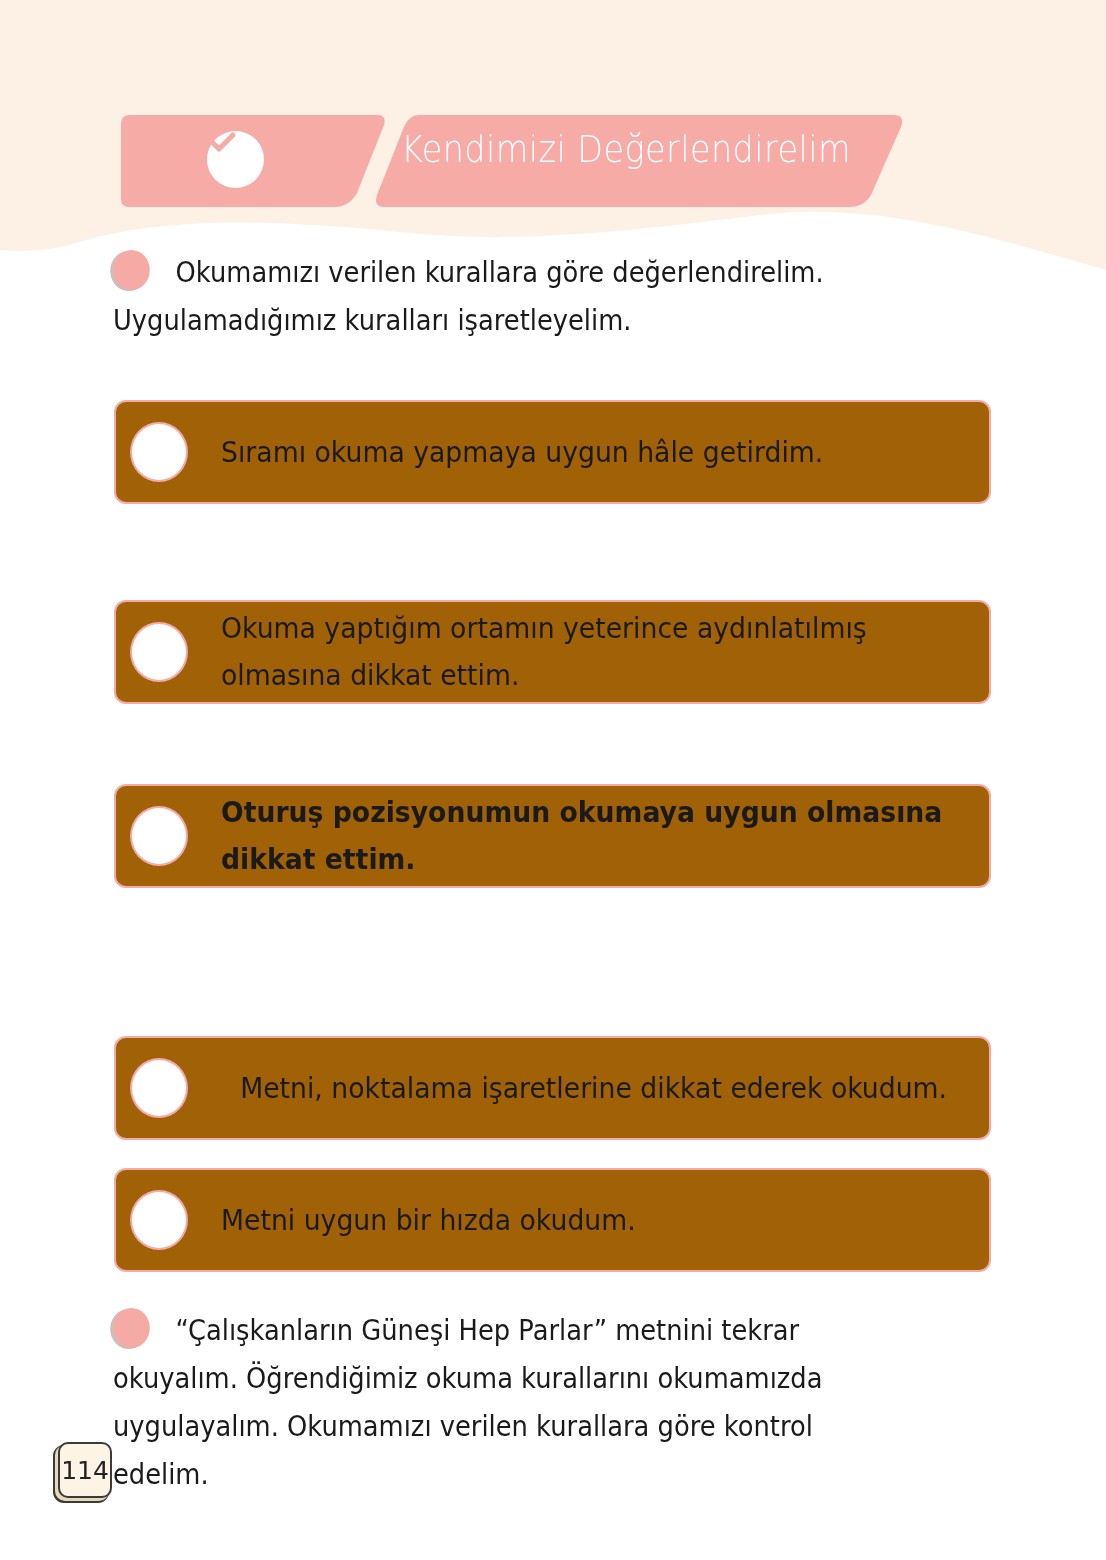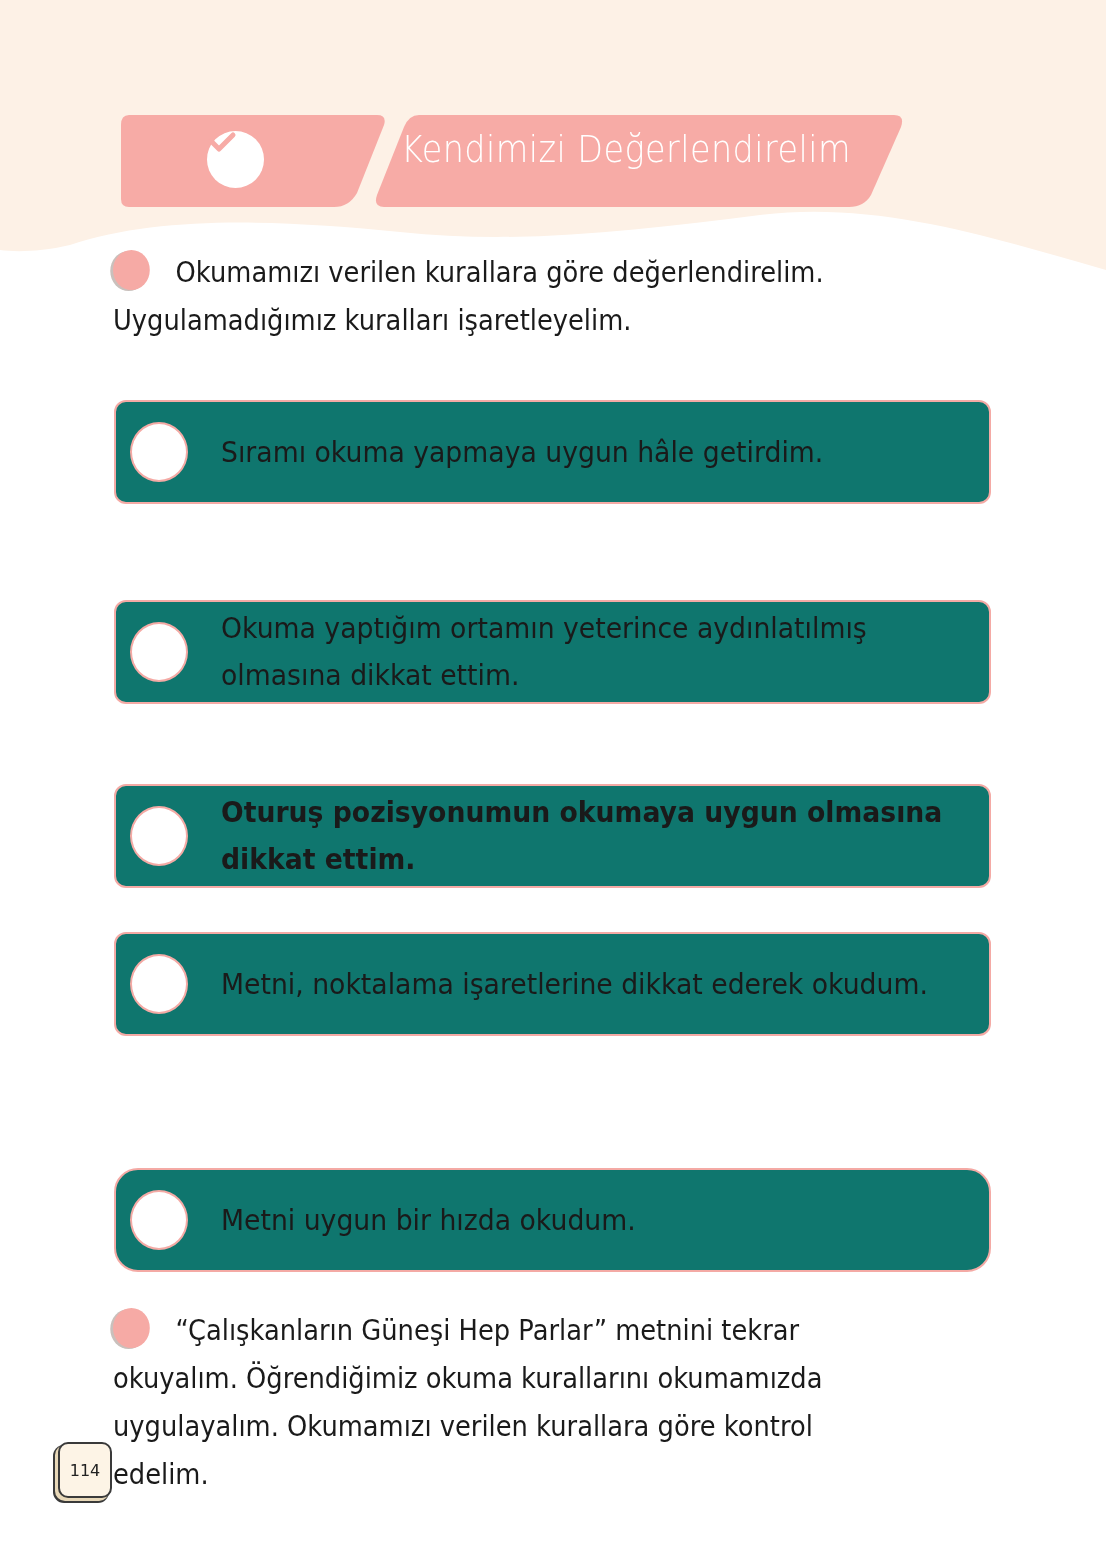--- a/index.html
+++ b/index.html
@@ -5,24 +5,24 @@
   * { box-sizing: border-box; margin: 0; padding: 0; }
   html, body { width: 1106px; height: 1560px; background: #ffffff; overflow: hidden; }
   body { position: relative; font-family: "DejaVu Sans", sans-serif; color: #1a1a1a; }
   .bg-wave { position: absolute; left: 0; top: 0; width: 1106px; height: 300px; z-index: 0; }
   .header { position: absolute; left: 119px; top: 113px; width: 790px; height: 96px; z-index: 1; }
   .header svg { position: absolute; left: 0; top: 0; }
   .check-circle { position: absolute; left: 88px; top: 18px; width: 57px; height: 57px; border-radius: 50%; background: #ffffff; display: flex; align-items: center; justify-content: center; }
   .header-title { position: absolute; left: 282px; top: 14px; font-size: 38px; color: #ffffff; font-weight: 300; letter-spacing: 0.5px; white-space: nowrap; font-family: "DejaVu Sans", sans-serif; transform: scaleX(0.88); transform-origin: left center; }
   .bullet { display: inline-block; width: 40px; height: 40px; border-radius: 50%; background: #f6aaa5; box-shadow: -3px 1px 0 0 #c9c0bc; vertical-align: -8px; margin-right: 28px; }
   .para { position: absolute; left: 113px; z-index: 1; font-size: 28px; line-height: 48px; color: #1a1a1a; width: 870px; transform: scaleX(0.92); transform-origin: left top; }
-  .item { position: absolute; left: 114px; width: 877px; height: 104px; border: 2.5px solid #f4aaa5; border-radius: 12px; background: #0f766e; z-index: 1; }
+  .item { position: absolute; left: 114px; width: 877px; height: 104px; border: 2.5px solid #f4aaa5; border-radius: 12px; background: #a16207; z-index: 1; }
   .item .radio { position: absolute; left: 14px; top: 50%; margin-top: -30px; width: 58px; height: 60px; border: 2.5px solid #f4aaa5; border-radius: 50%; background: #fff; cursor: pointer; }
   .item .label { position: absolute; left: 105px; top: 50%; transform: translateY(-50%) scaleX(0.92); transform-origin: left center; font-size: 29px; line-height: 47px; color: #1a1a1a; width: 810px; }
-  .page-num { position: absolute; left: 58px; top: 1442px; width: 54px; height: 56px; border: 2px solid #3a3a3a; border-radius: 10px; background: #fdf4e6; box-shadow: -3px 3px 0 0 #e8d8b8, -4px 4px 0 1px #3a3a3a; display: flex; align-items: center; justify-content: center; font-size: 16px; color: #222; z-index: 1; }
+  .page-num { position: absolute; left: 58px; top: 1442px; width: 54px; height: 56px; border: 2px solid #3a3a3a; border-radius: 10px; background: #fdf4e6; box-shadow: -3px 3px 0 0 #e8d8b8, -4px 4px 0 1px #3a3a3a; display: flex; align-items: center; justify-content: center; font-size: 25px; color: #222; z-index: 1; }
 </style>
 </head>
 <body>
 
 <svg class="bg-wave" viewBox="0 0 1106 300" preserveAspectRatio="none">
   <path d="M0,0 H1106 V270 C1000,240 880,200 760,215 C640,230 520,245 400,232 C280,220 160,215 70,245 C40,252 15,252 0,250 Z" fill="#fdf1e6"></path>
 </svg>
 
 <div class="header">
   <svg width="790" height="96" viewBox="0 0 790 96">
@@ -46,25 +46,25 @@
   <div class="label">Sıramı okuma yapmaya uygun hâle getirdim.</div>
 </div>
 <div class="item" style="top:592px;margin-top:8px;">
   <div class="radio"></div>
   <div class="label">Okuma yaptığım ortamın yeterince aydınlatılmış olmasına dikkat ettim.</div>
 </div>
 <div class="item" style="top:784px;font-weight:bold;">
   <div class="radio"></div>
   <div class="label">Oturuş pozisyonumun okumaya uygun olmasına dikkat ettim.</div>
 </div>
-<div class="item" style="top:932px;">
+<div class="item" style="top:1036px;text-align:center;">
   <div class="radio"></div>
   <div class="label">Metni, noktalama işaretlerine dikkat ederek okudum.</div>
 </div>
-<div class="item" style="top:1168px;border-radius:24px;">
+<div class="item" style="top:1168px;">
   <div class="radio"></div>
   <div class="label">Metni uygun bir hızda okudum.</div>
 </div>
 
 <div class="para" style="top:1307px;">
   <span class="bullet"></span><span>“Çalışkanların Güneşi Hep Parlar” metnini tekrar okuyalım. Öğrendiğimiz okuma kurallarını okumamızda uygulayalım. Okumamızı verilen kurallara göre kontrol edelim.</span>
 </div>
 
 <div class="page-num">114</div>
 

